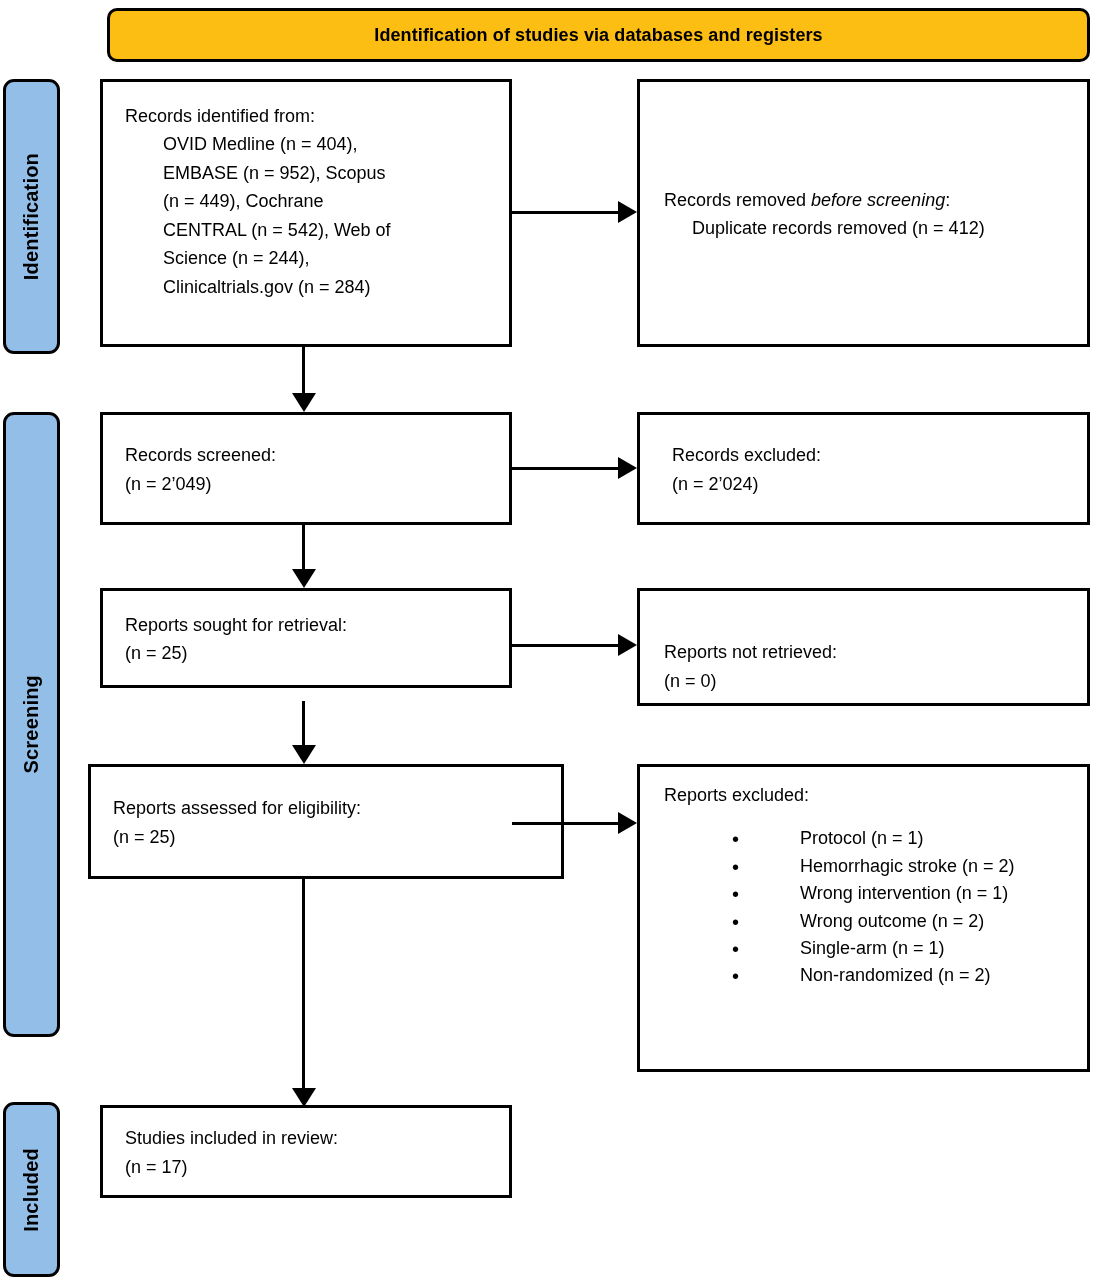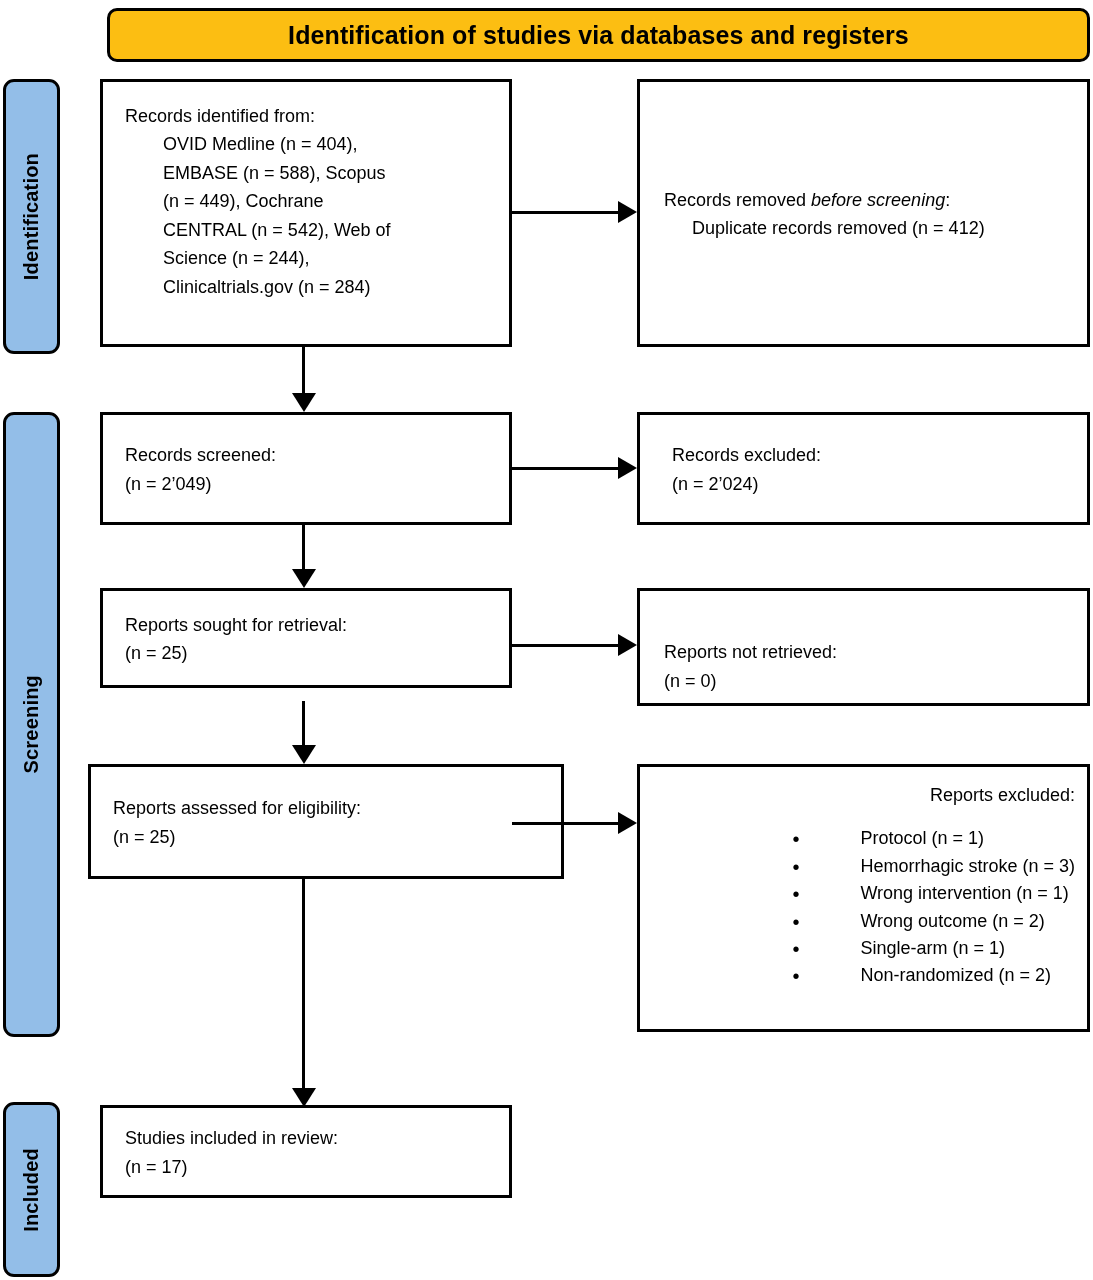--- a/index.html
+++ b/index.html
@@ -24,21 +24,21 @@
   .phase-banner {
     position: absolute;
     background: #FCBE12;
     border: 3px solid #000000;
     border-radius: 10px;
     box-sizing: border-box;
     display: flex;
     align-items: center;
     justify-content: center;
     font-weight: bold;
-    font-size: 25px;
+    font-size: 18px;
     letter-spacing: 0.1px;
     color: #000000;
   }
 
   
   .phase-sidebar {
     position: absolute;
     background: #93BEE8;
     border: 3px solid #000000;
     border-radius: 11px;
@@ -140,21 +140,21 @@
     <span class="vtext">Screening</span>
   </div>
 
   <div class="phase-sidebar" style="left:3px; top:1102px; width:57px; height:175px;">
     <span class="vtext">Included</span>
   </div>
 
   <div class="flow-box top-align" style="left:100px; top:79px; width:412px; height:268px; padding-top:20px;">
     <div class="line">Records identified from:</div>
     <div class="line indent">OVID Medline (n = 404),</div>
-    <div class="line indent">EMBASE (n = 588), Scopus</div>
+    <div class="line indent">EMBASE (n = 952), Scopus</div>
     <div class="line indent">(n = 449), Cochrane</div>
     <div class="line indent">CENTRAL (n = 542), Web of</div>
     <div class="line indent">Science (n = 244),</div>
     <div class="line indent">Clinicaltrials.gov (n = 284)</div>
   </div>
 
   <div class="flow-box" style="left:637px; top:79px; width:453px; height:268px; padding-left:24px;">
     <div class="line"><span>Records removed </span><em>before screening</em><span>:</span></div>
     <div class="line indent" style="padding-left:28px;">Duplicate records removed (n = 412)</div>
   </div>
@@ -195,25 +195,25 @@
   <div class="arrow-right" style="left:618px; top:634px;"></div>
 
   <div class="conn-v" style="left:302px; top:701px; height:46px;"></div>
   <div class="arrow-down" style="left:292px; top:745px;"></div>
 
   <div class="flow-box" style="left:88px; top:764px; width:476px; height:115px;">
     <div class="line">Reports assessed for eligibility:</div>
     <div class="line">(n = 25)</div>
   </div>
 
-  <div class="flow-box top-align" style="left:637px; top:764px; width:453px; height:268px; padding-left:24px; padding-top:14px;align-items:flex-end;">
+  <div class="flow-box top-align" style="left:637px; top:764px; width:453px; height:308px; padding-left:24px; padding-top:14px;">
     <div class="line">Reports excluded:</div>
     <ul class="reasons">
       <li>Protocol (n = 1)</li>
-      <li>Hemorrhagic stroke (n = 3)</li>
+      <li>Hemorrhagic stroke (n = 2)</li>
       <li>Wrong intervention (n = 1)</li>
       <li>Wrong outcome (n = 2)</li>
       <li>Single-arm (n = 1)</li>
       <li>Non-randomized (n = 2)</li>
     </ul>
   </div>
 
   <div class="conn-h" style="left:512px; top:822px; width:106px;"></div>
   <div class="arrow-right" style="left:618px; top:812px;"></div>
 

